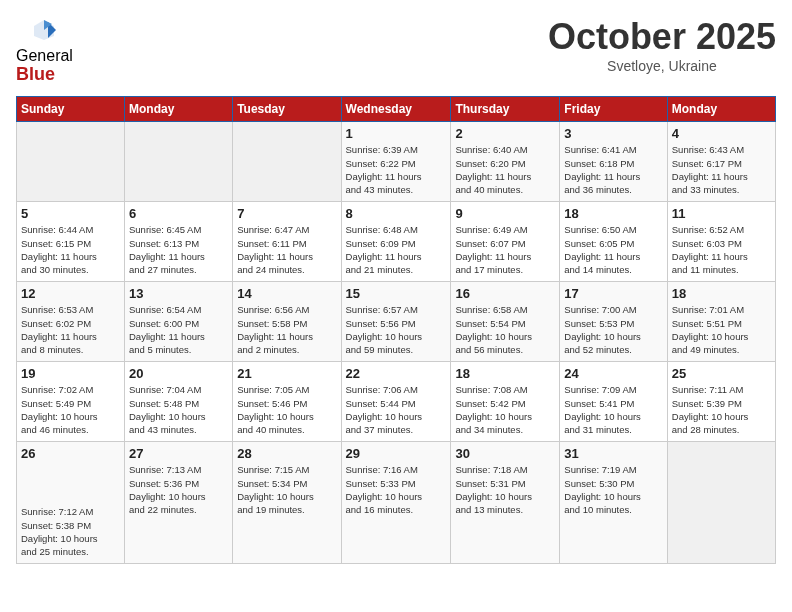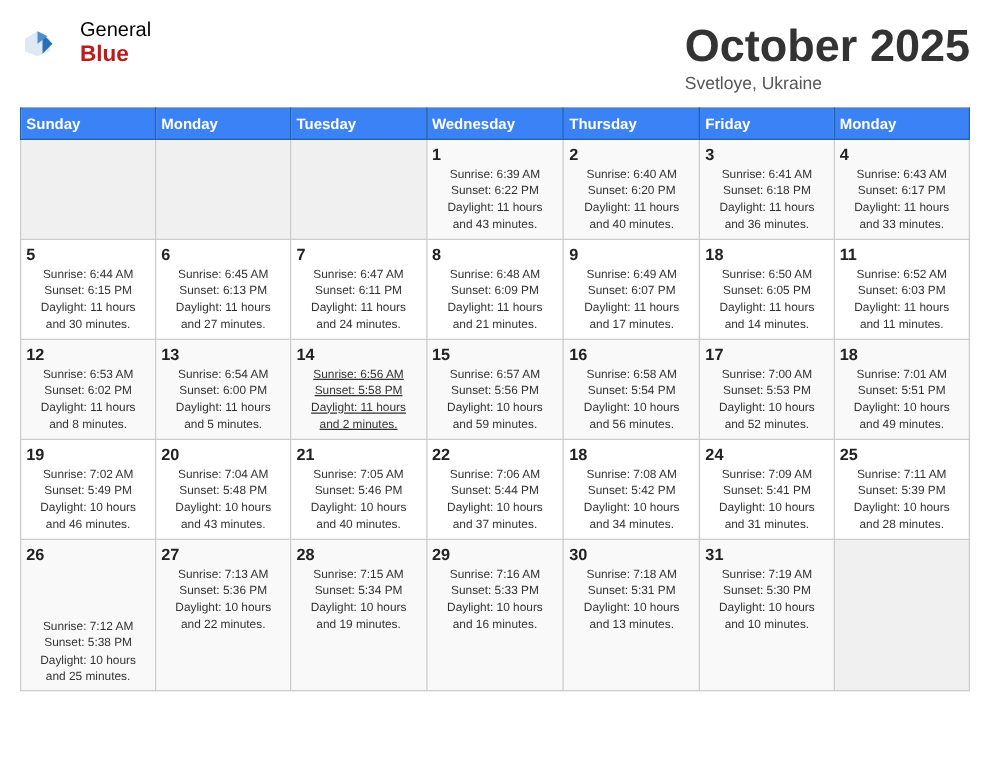--- a/index.html
+++ b/index.html
@@ -12,50 +12,51 @@
     }
     .header {
       display: flex;
       justify-content: space-between;
       align-items: flex-start;
       margin-bottom: 12px;
     }
     .logo {
       display: flex;
       align-items: center;
-      gap: 20px;
+      gap: 3px;
+      flex-direction: column;
     }
     .logo-text {
       display: flex;
       flex-direction: column;
       line-height: 1.1;
     }
     .logo-icon {
       width: 28px;
       height: 28px;
     }
     .title-area {
-      text-align: left;
+      text-align: center;
     }
     .month-title {
       font-size: 36px;
       font-weight: bold;
       color: #333;
     }
     .location {
       font-size: 14px;
       color: #555;
     }
     .calendar {
       width: 100%;
       border-collapse: collapse;
       border: 1px solid #ccc;
     }
     .calendar th {
-      background: #3b82f6;
+      background: #b91c1c;
       color: #fff;
       font-size: 12px;
       font-weight: bold;
       padding: 5px 4px;
       text-align: left;
       border: 1px solid #2060aa;
     }
     .calendar td {
       vertical-align: top;
       padding: 4px;
@@ -75,21 +76,20 @@
     .day-number {
       font-size: 13px;
       font-weight: bold;
       margin-bottom: 2px;
       color: #222;
     }
     .day-info {
       font-size: 9.5px;
       line-height: 1.4;
       color: #333;
-      text-align: center;
     }
     .empty-cell {
       background: #f0f0f0 !important;
     }
   </style>
 </head>
 <body>
 
 <div class="header">
   <div class="logo">
@@ -217,21 +217,21 @@
         </td>
         <td>
           <div class="day-number">13</div>
           <div class="day-info" style="white-space: pre-line;">Sunrise: 6:54 AM
 Sunset: 6:00 PM
 Daylight: 11 hours
 and 5 minutes.</div>
         </td>
         <td>
           <div class="day-number">14</div>
-          <div class="day-info" style="white-space: pre-line; text-decoration: underline;">Sunrise: 6:56 AM
+          <div class="day-info" style="white-space: pre-line;">Sunrise: 6:56 AM
 Sunset: 5:58 PM
 Daylight: 11 hours
 and 2 minutes.</div>
         </td>
         <td>
           <div class="day-number">15</div>
           <div class="day-info" style="white-space: pre-line;">Sunrise: 6:57 AM
 Sunset: 5:56 PM
 Daylight: 10 hours
 and 59 minutes.</div>

